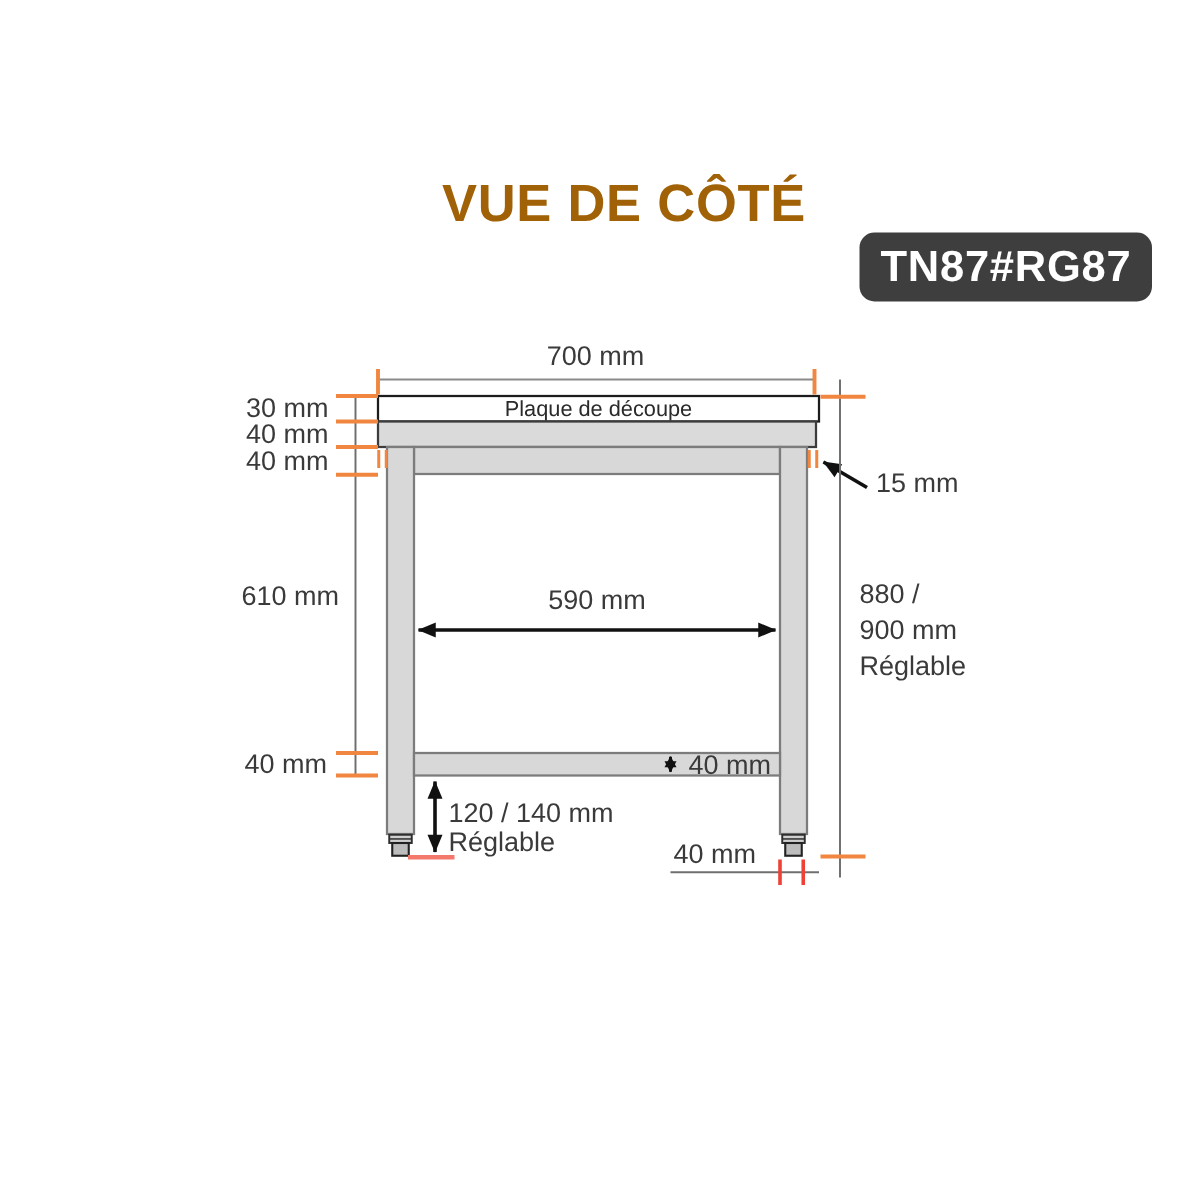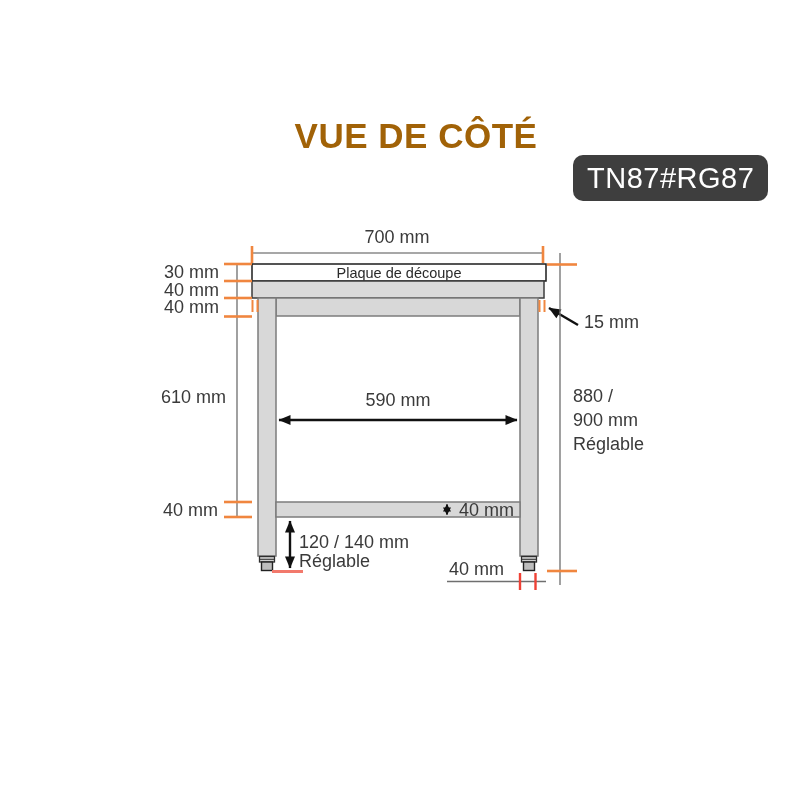--- a/index.html
+++ b/index.html
@@ -10,21 +10,21 @@
   }
   .stage{position:absolute;inset:0;width:800px;height:800px;}
   .title{
     position:absolute;top:100px;left:0;width:800px;margin:16px;
     text-align:center;font-size:35px;font-weight:800;
     letter-spacing:0.5px;color:#a16207;
   }
   .badge{
     position:absolute;left:573px;top:155px;box-sizing:border-box;
     background:#3E3E3E;color:#ffffff;border-radius:10px;
-    font-size:29px;font-weight:400;letter-spacing:0.5px;
+    font-size:29px;font-weight:700;letter-spacing:0.5px;
     padding:6px 14px;line-height:34px;height:46px;
   }
   svg.diagram{position:absolute;top:0;left:0;}
   svg text{
     font-family:"Liberation Sans",sans-serif;
     fill:#3A3A3A;font-size:18px;
   }
   svg text.small{font-size:14.5px;fill:#2a2a2a;}
 </style>
 </head>

